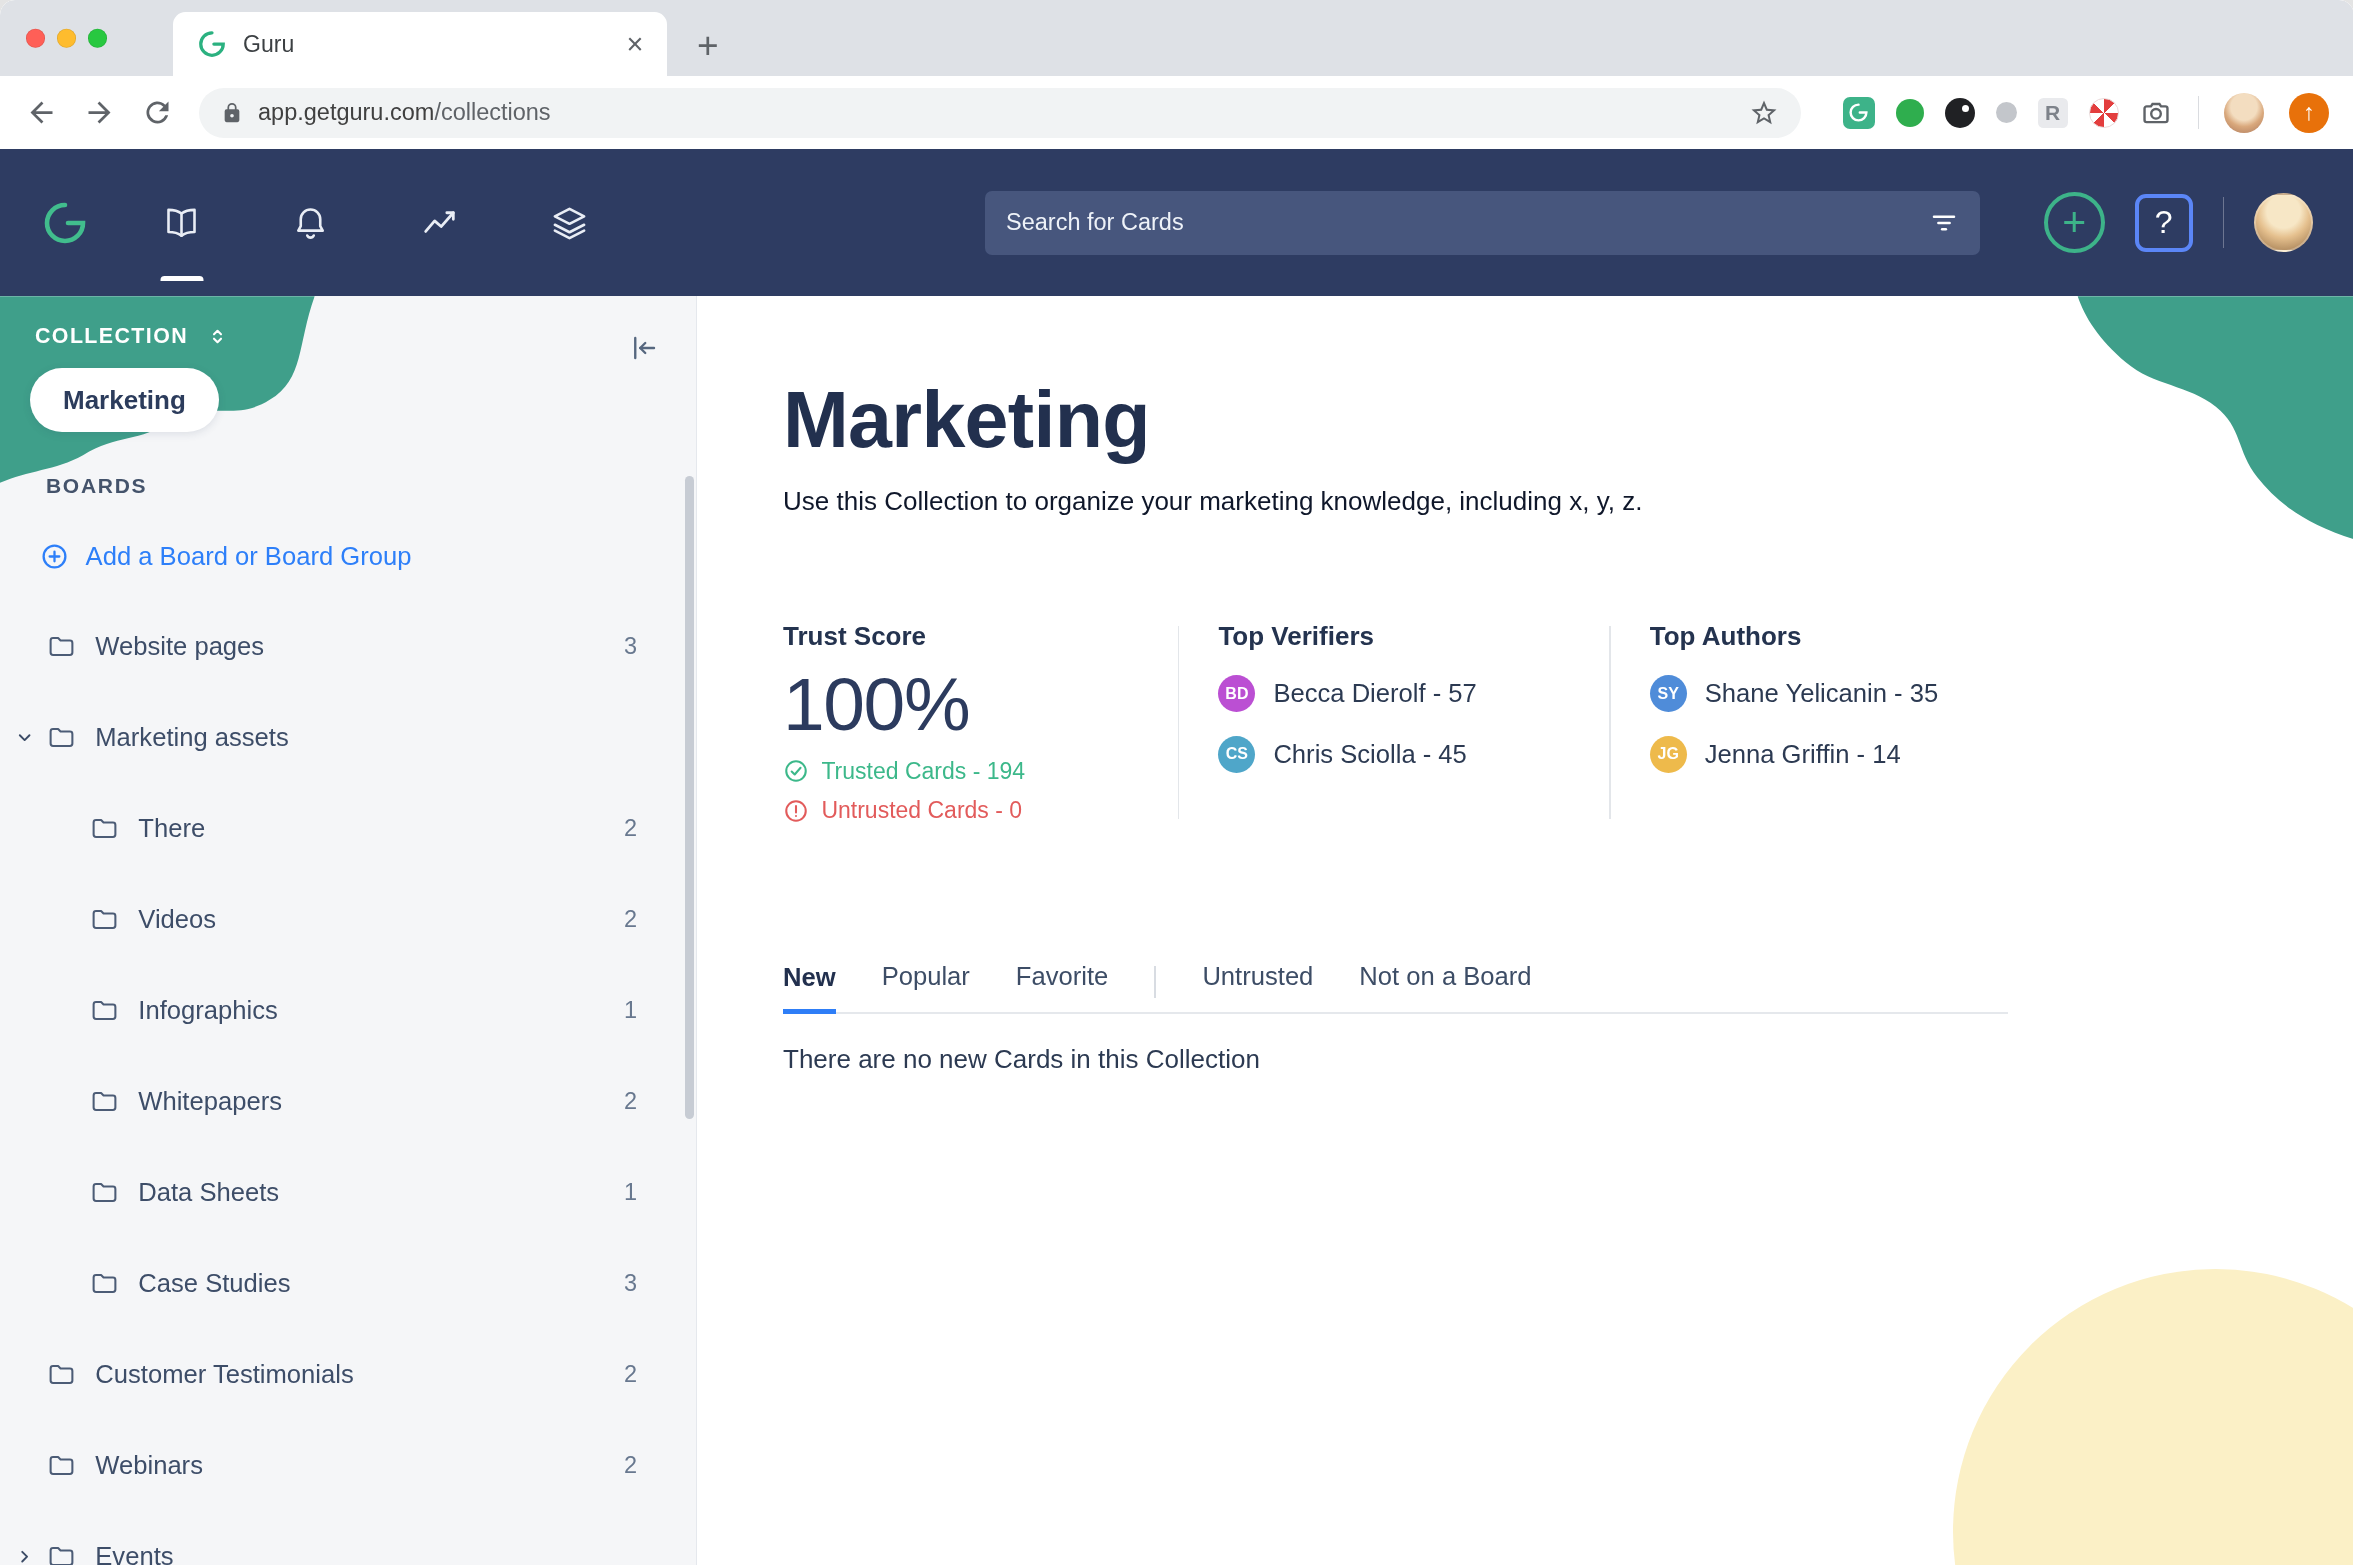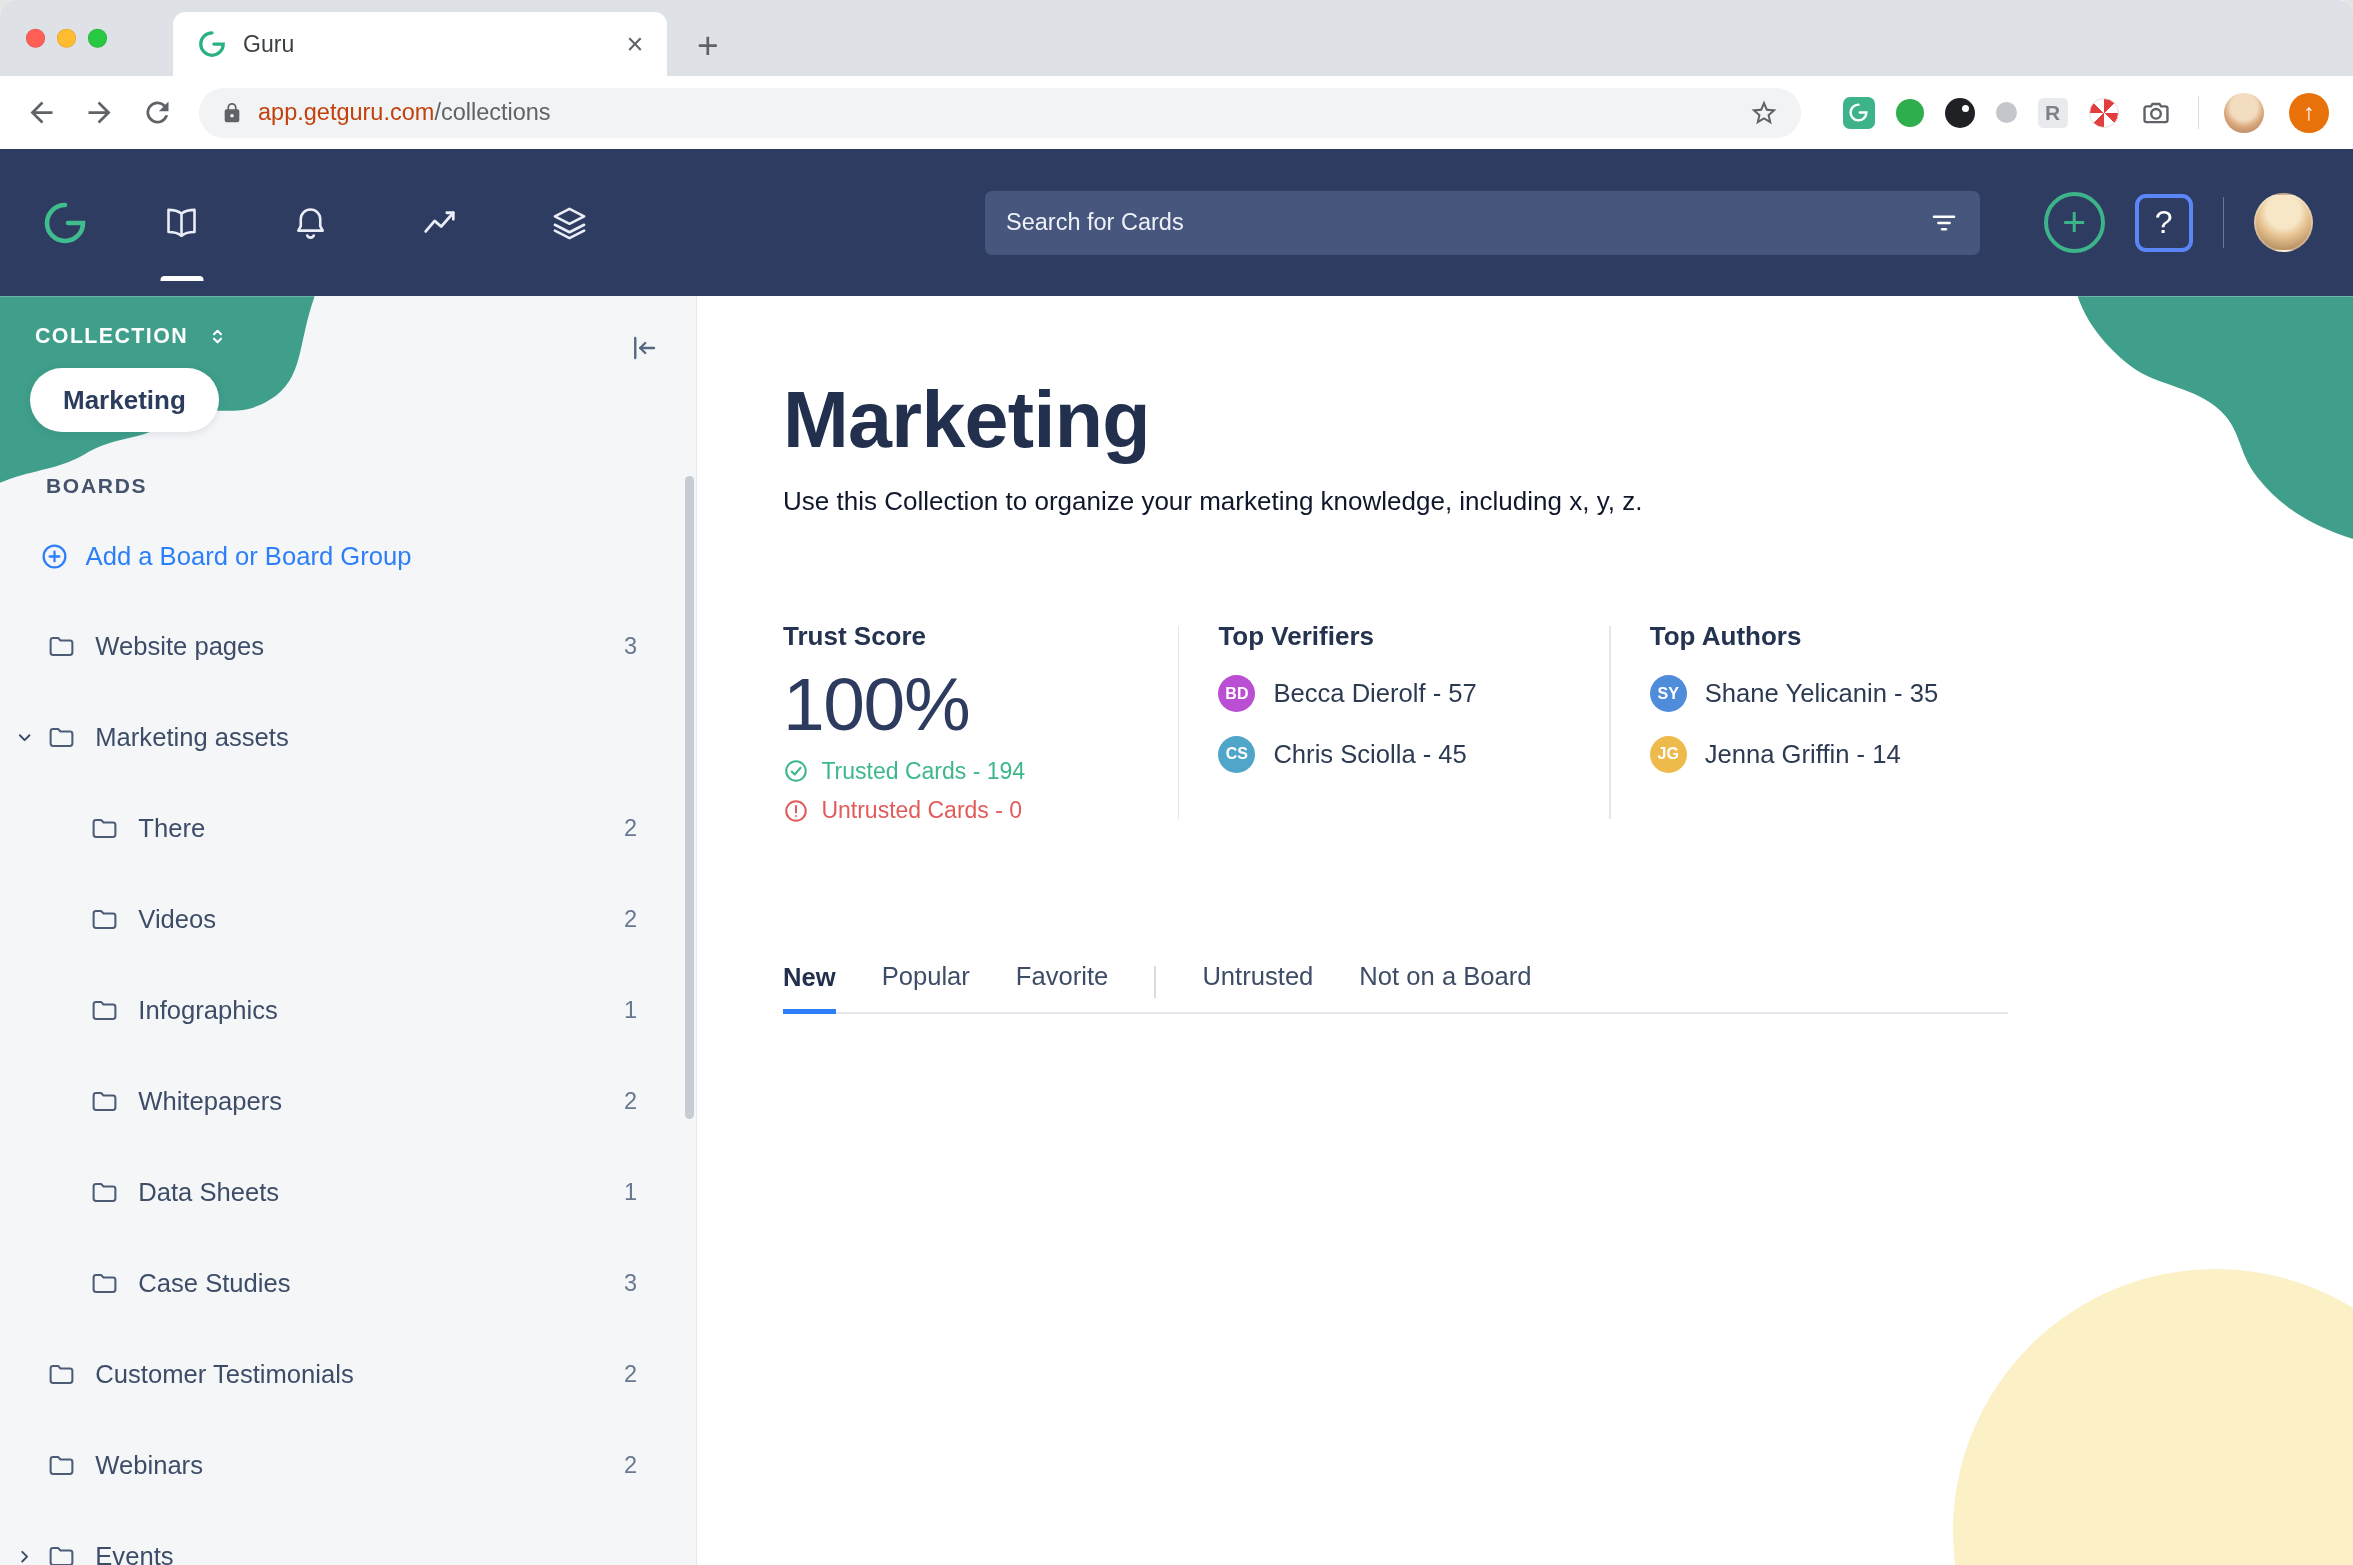--- a/index.html
+++ b/index.html
@@ -21,21 +21,21 @@
   .tab-close { margin-left:auto; font-size:29px; color:#5f6368; line-height:1; }
   .newtab { align-self:center; margin-left:30px; margin-top:15px; font-size:37px; color:#5f6368; line-height:1; }
 
   
   .toolbar { height:73px; background:#fff; display:flex; align-items:center;
              padding:0 25px; gap:25px; flex:0 0 auto; }
   .tool-icon { width:33px; height:33px; flex:0 0 auto; }
   .addressbar { flex:1; height:50px; background:#f1f3f4; border-radius:28px; display:flex;
                 align-items:center; padding:0 22px; gap:15px; margin-right:16.6px; min-width:0; }
   .url { font-size:23.5px; white-space:nowrap; }
-  .url-host{ color:#c2410c;margin-top:11px; } .url-path{ color:#5f6368; }
+  .url-host{ color:#404040;margin-top:11px; } .url-path{ color:#5f6368; }
   .abar-star { margin-left:auto; }
   .ext { display:flex; align-items:center; gap:21px; }
   .ext-guru { width:32px; height:32px; border-radius:7px; background:#3db389;
               display:flex; align-items:center; justify-content:center; }
   .ext-dot-green { width:28px; height:28px; border-radius:50%; background:#2fae4e; }
   .ext-dark { width:30px; height:30px; border-radius:50%; background:#202124; position:relative; }
   .ext-dark::after { content:""; position:absolute; left:17.3px; top:7.6px; width:7px; height:7px;
                      border-radius:50%; background:#fff; }
   .ext-dot-gray { width:21px; height:21px; border-radius:50%; background:#c3c6cb; }
   .ext-r { width:30px; height:30px; border-radius:5.5px; background:#e9eaed; color:#7d828a;
@@ -469,16 +469,17 @@
 
       <div class="tabs">
         <span class="tab-item active">New</span>
         <span class="tab-item">Popular</span>
         <span class="tab-item">Favorite</span>
         <span class="tabs-divider"></span>
         <span class="tab-item">Untrusted</span>
         <span class="tab-item">Not on a Board</span>
       </div>
 
+      <p class="empty-message">There are no new Cards in this Collection</p>
     </main>
   </div>
 </div>
 
 
 </body></html>

